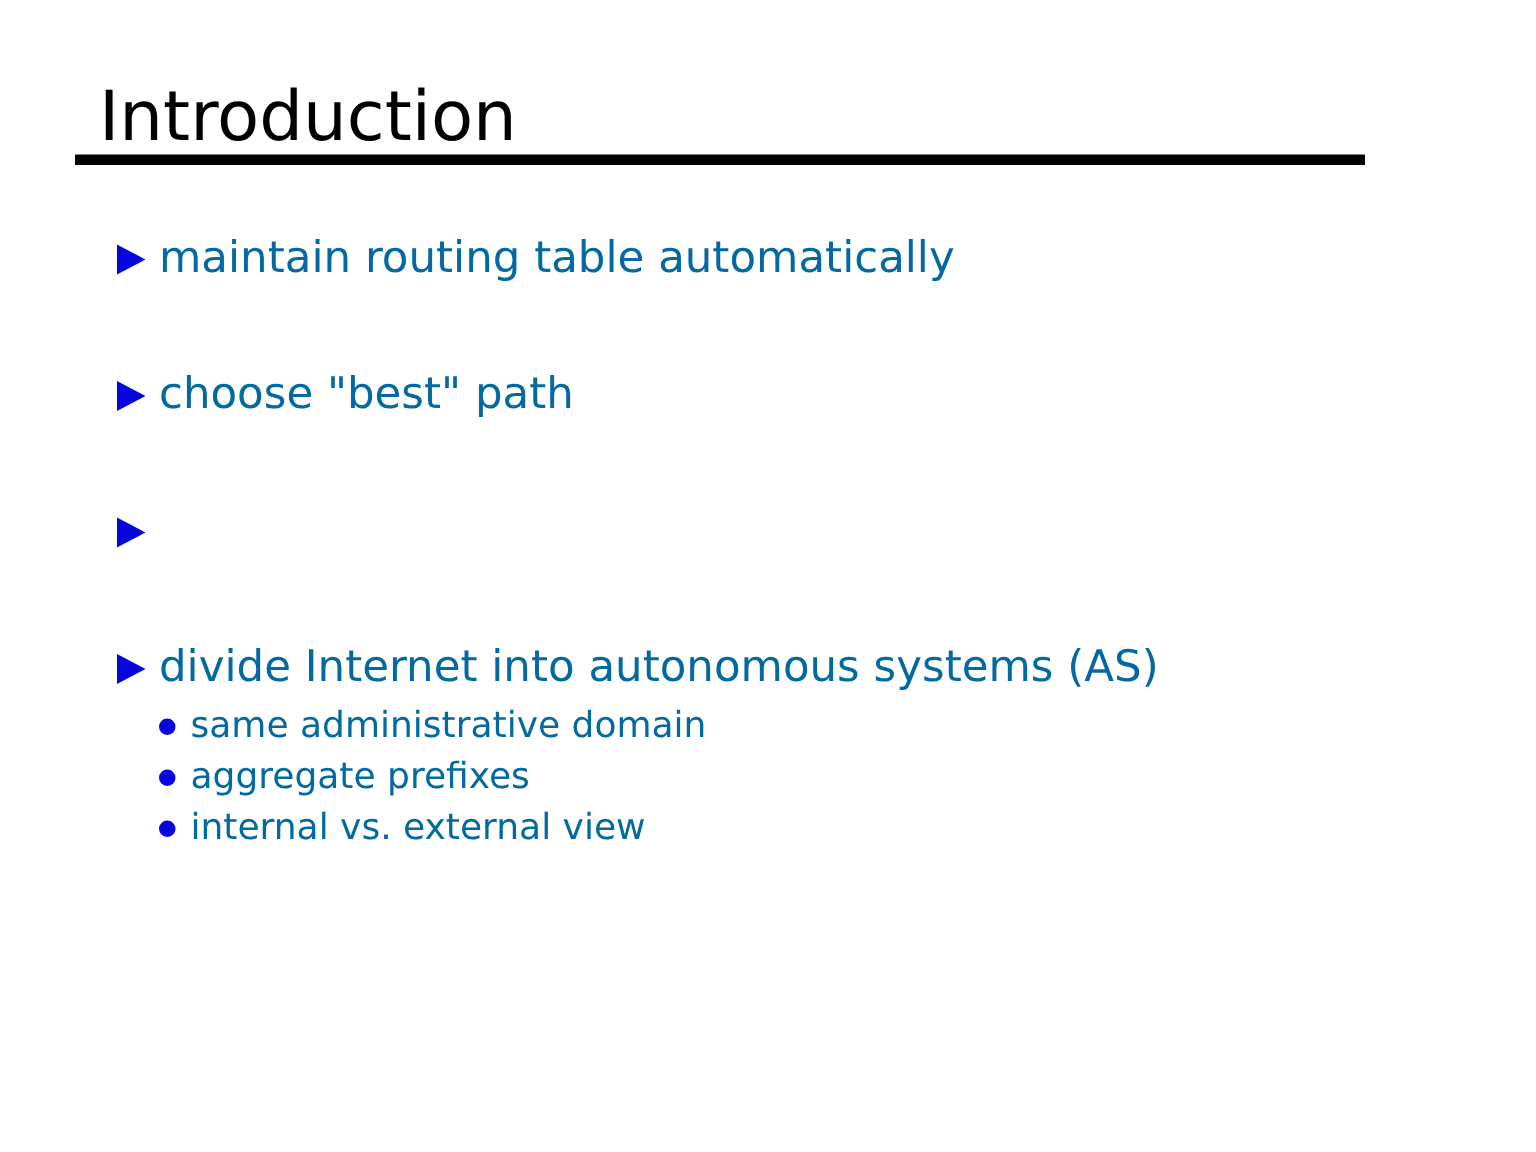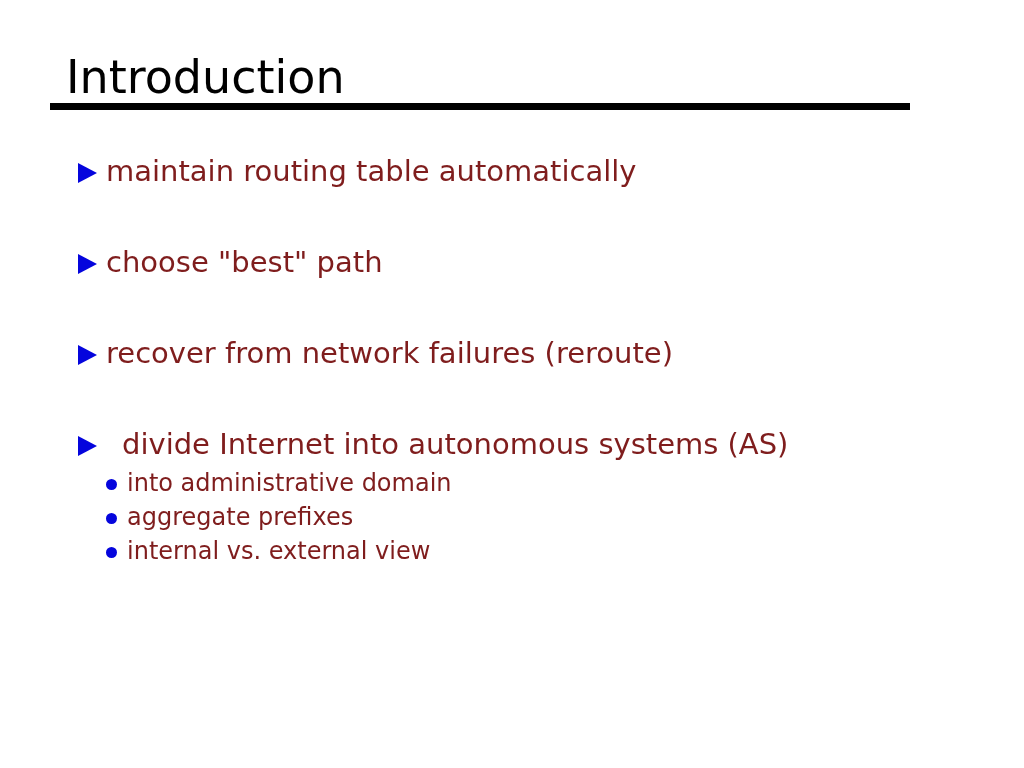--- a/index.html
+++ b/index.html
@@ -74,26 +74,25 @@
   .dot-marker {
     width: 11px;
     height: 11px;
     border-radius: 50%;
     background: #0505dd;
     margin-right: 10px;
     margin-top: 3px;
     flex: 0 0 auto;
   }
   .bullet-text, .sub-text {
-    color: #7f1d1d;
+    color: #0369a1;
   }
   
   .bullet-item.last {
     margin-bottom: 0;
-    gap: 16px;
   }
 </style>
 </head>
 <body>
 
 <div class="slide">
 
   <div class="slide-title">Introduction</div>
 
   <div class="title-rule"></div>
@@ -105,33 +104,32 @@
       <span class="bullet-text">maintain routing table automatically</span>
     </div>
 
     <div class="bullet-item">
       <span class="tri-marker"></span>
       <span class="bullet-text">choose "best" path</span>
     </div>
 
     <div class="bullet-item">
       <span class="tri-marker"></span>
-      <span class="bullet-text">recover from network failures (reroute)</span>
     </div>
 
 
     <div class="bullet-item last">
       <span class="tri-marker"></span>
       <span class="bullet-text">divide Internet into autonomous systems (AS)</span>
     </div>
 
     <div class="sub-list">
       <div class="sub-item">
         <span class="dot-marker"></span>
-        <span class="sub-text">into administrative domain</span>
+        <span class="sub-text">same administrative domain</span>
       </div>
       <div class="sub-item">
         <span class="dot-marker"></span>
         <span class="sub-text">aggregate prefixes</span>
       </div>
       <div class="sub-item">
         <span class="dot-marker"></span>
         <span class="sub-text">internal vs. external view</span>
       </div>
     </div>

